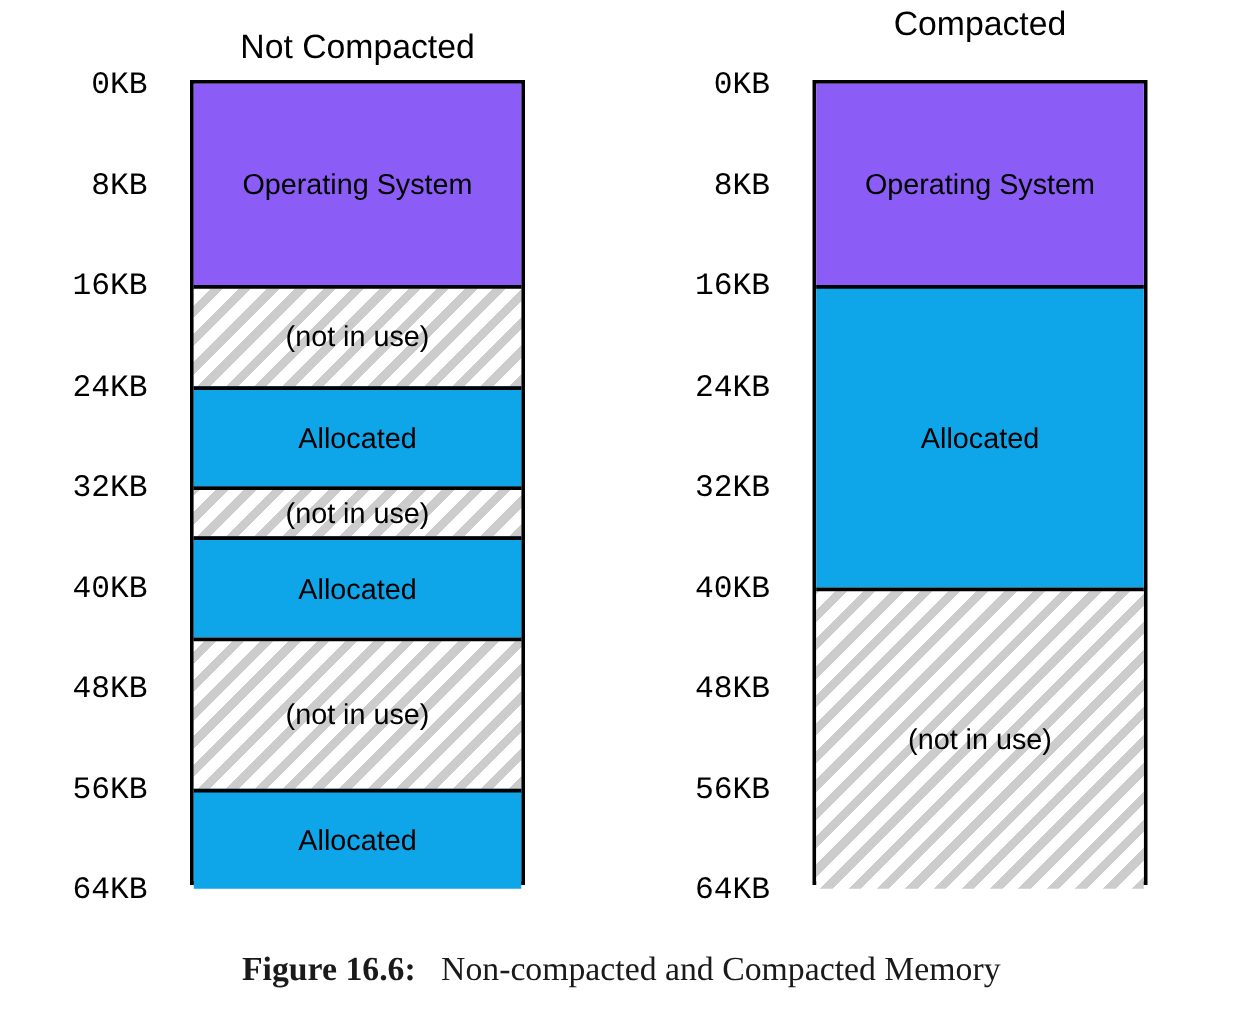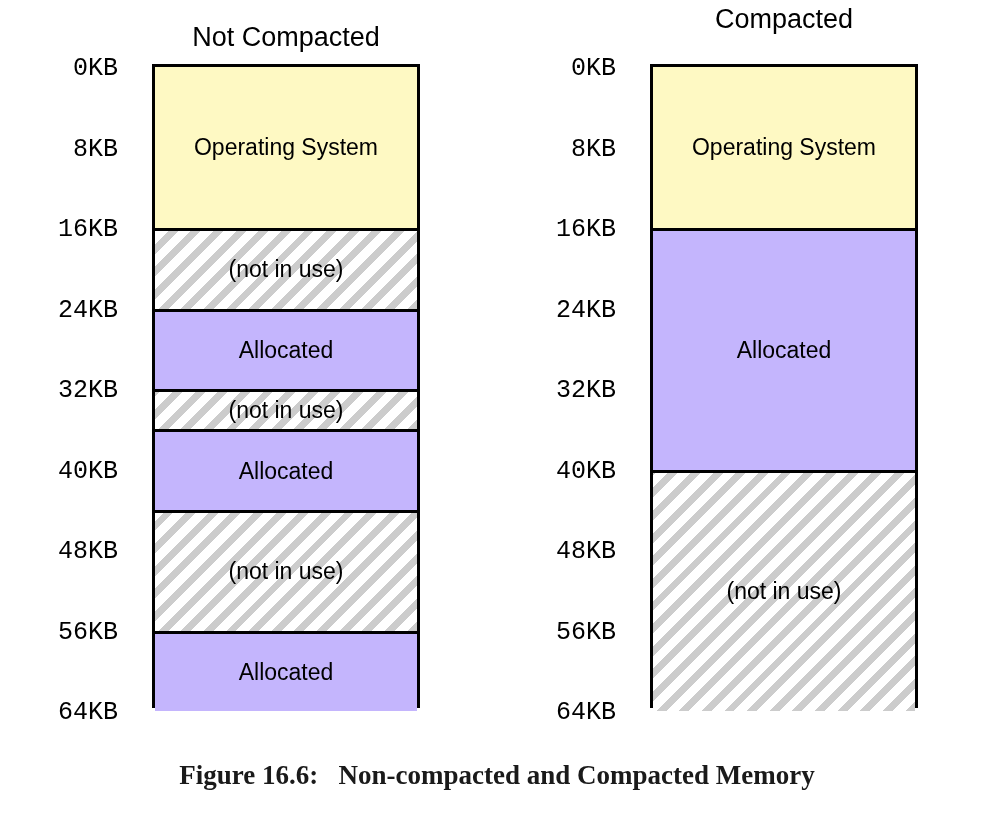--- a/index.html
+++ b/index.html
@@ -66,24 +66,24 @@
     justify-content: center;
     overflow: hidden;
   }
   .mem-seg + .mem-seg { }
 
   .seg-divider {
     border-top: 3px solid #000;
   }
 
   .seg-os {
-    background: #fef9c3;
+    background: #8b5cf6;
   }
   .seg-alloc {
-    background: #c4b5fd;
+    background: #0ea5e9;
   }
   .seg-free {
     background:
       repeating-linear-gradient(
         -45deg,
         #cccccc 0px,
         #cccccc 7px,
         #ffffff 7px,
         #ffffff 16px
       );
@@ -107,21 +107,21 @@
     position: absolute;
     left: 0;
     width: 994px;
     text-align: center;
     font-family: "Liberation Serif", serif;
     font-size: 27px;
     color: #1a1a1a;
     white-space: nowrap;
   }
   .caption .cap-prefix { font-weight: 700; }
-  .caption .cap-title  { font-weight: 700; }
+  .caption .cap-title  { font-weight: 400; }
 </style>
 </head>
 <body>
 
 <div class="figure-root">
 
   <div class="panel-title" style="left:152px; top:22px; width:268px;">Not Compacted</div>
 
   <div class="mem-column" id="col-not-compacted" style="left:152px; top:64px; width:268px; height:644px;">
       <div class="mem-seg seg-os" style="top: 0px; height: 161px;">

